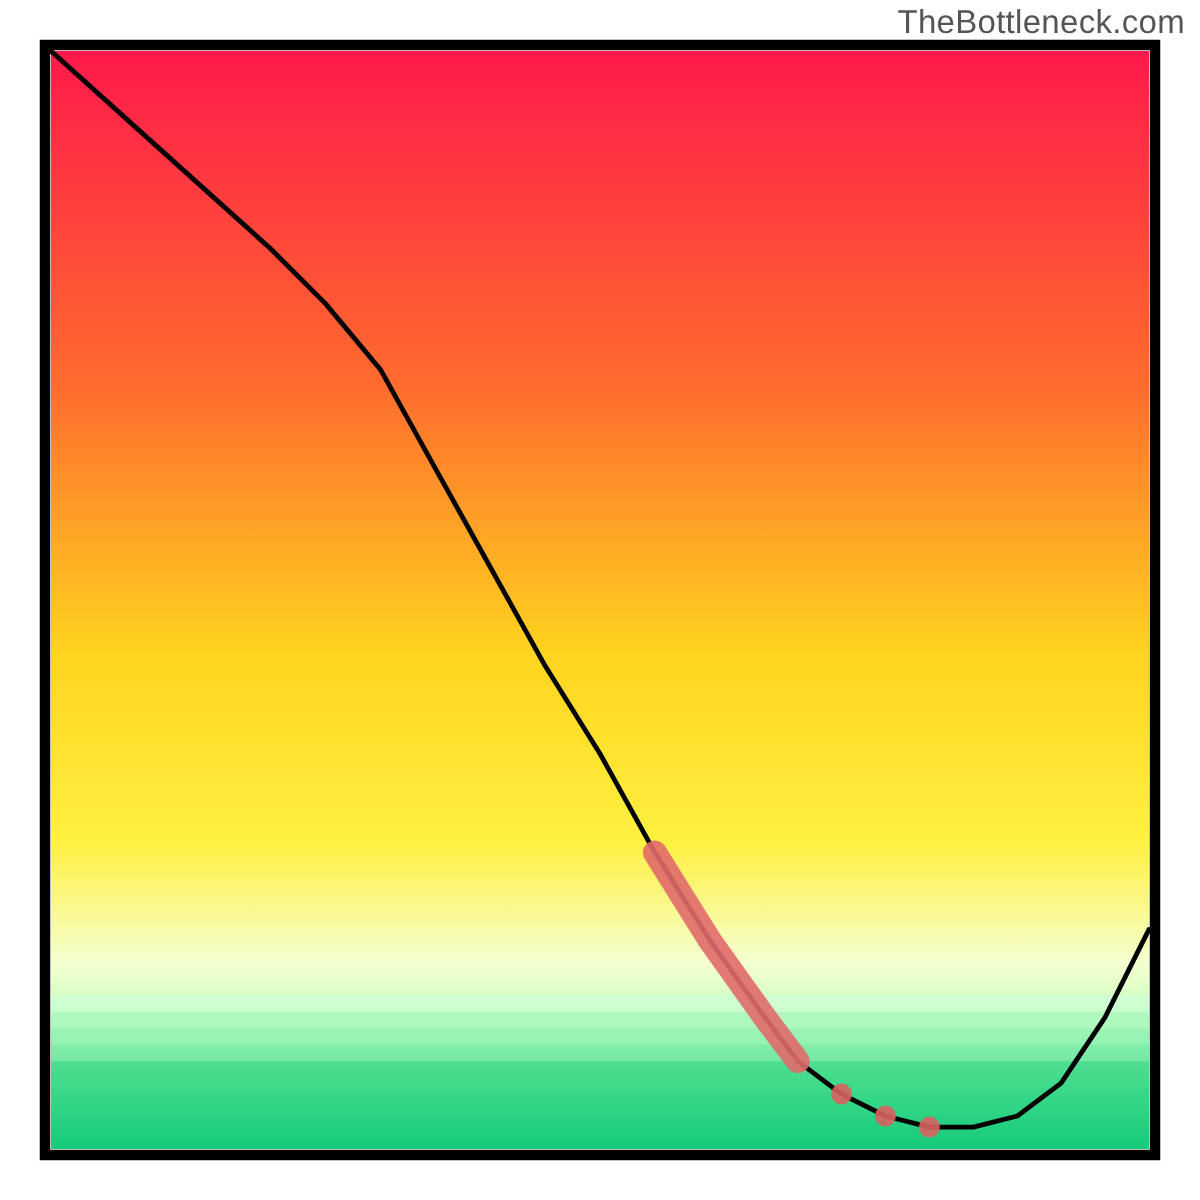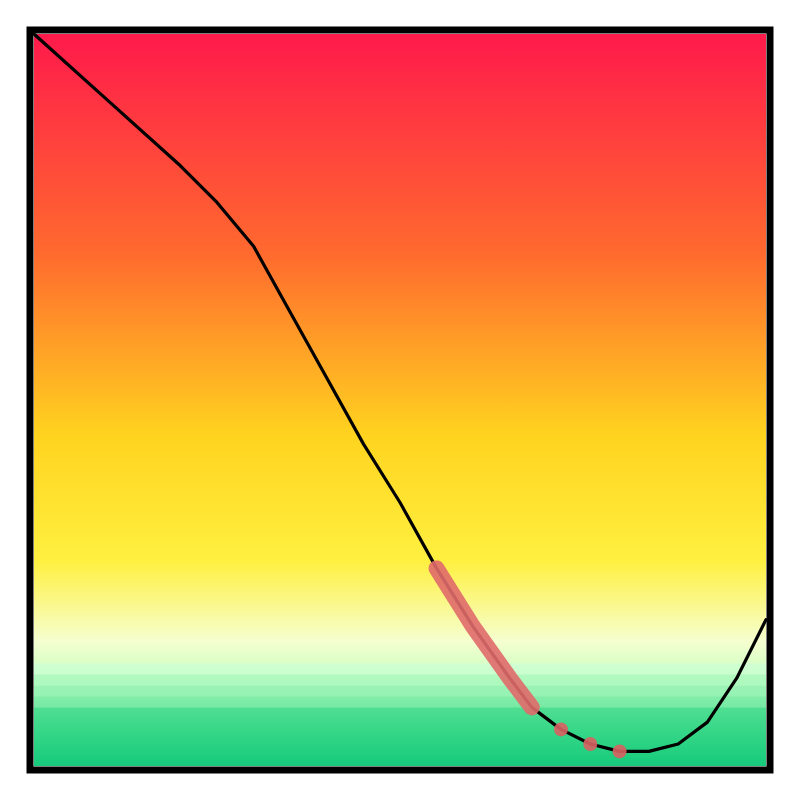--- a/index.html
+++ b/index.html
@@ -27,20 +27,21 @@
     letter-spacing: 0.2px;
   }
   svg {
     display: block;
   }
 </style>
 </head>
 <body>
 
 <div class="chart-container">
+  <div class="watermark">TheBottleneck.com</div>
   <svg id="chart-svg" width="800" height="800">
       <defs>
         <linearGradient id="bg-grad" x1="0" y1="0" x2="0" y2="1">
           <stop offset="0%" stop-color="#ff1a4b"></stop>
           <stop offset="30%" stop-color="#ff6a2e"></stop>
           <stop offset="55.00000000000001%" stop-color="#ffd41f"></stop>
           <stop offset="72%" stop-color="#fff040"></stop>
           <stop offset="83%" stop-color="#f5ffd0"></stop>
           <stop offset="90%" stop-color="#b6ffb8"></stop>
           <stop offset="96%" stop-color="#4ee08f"></stop>

